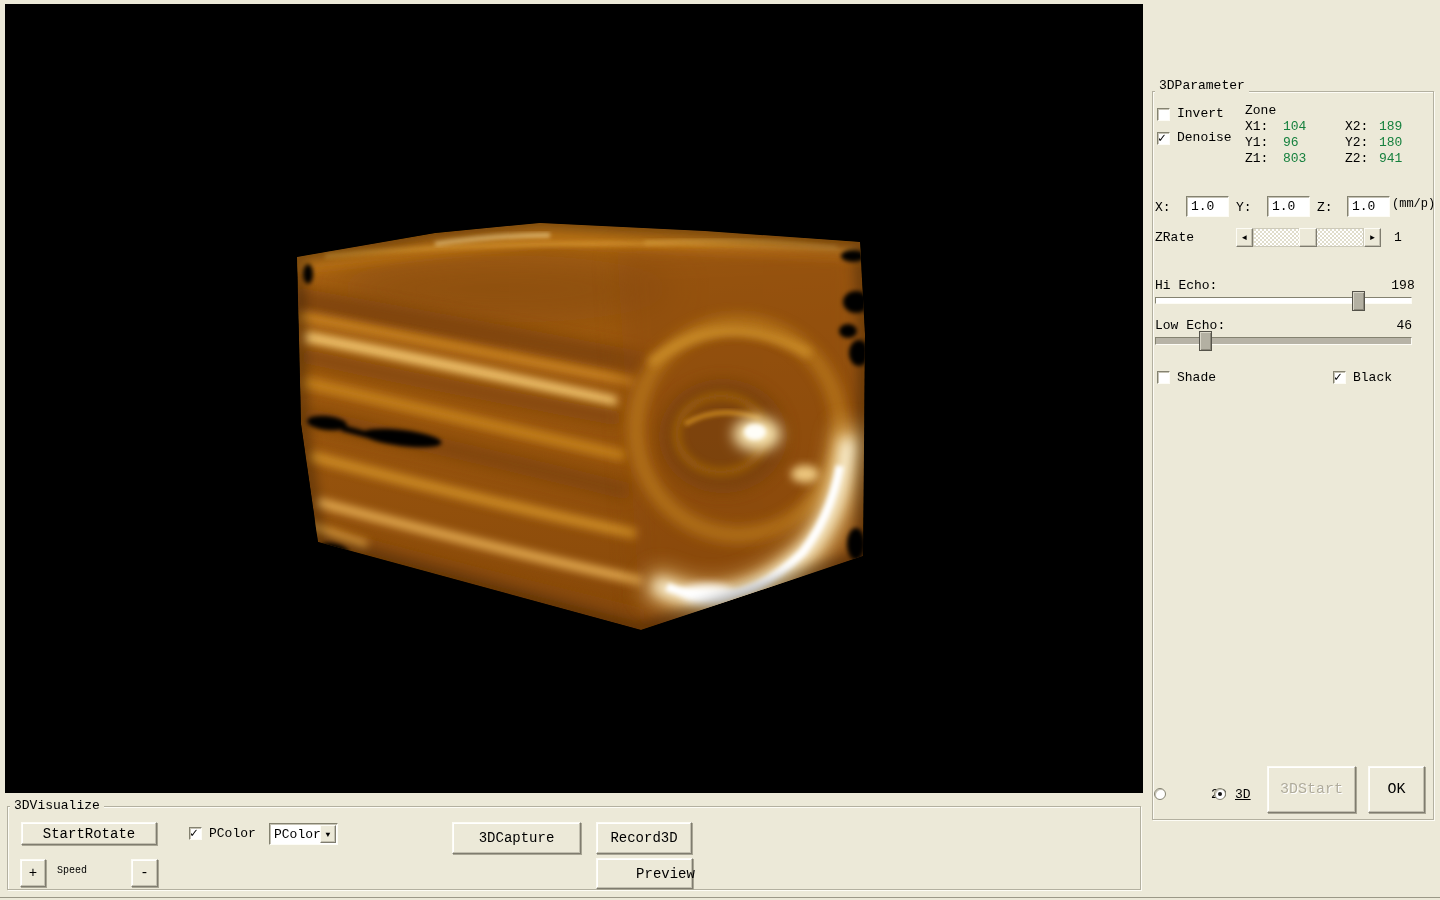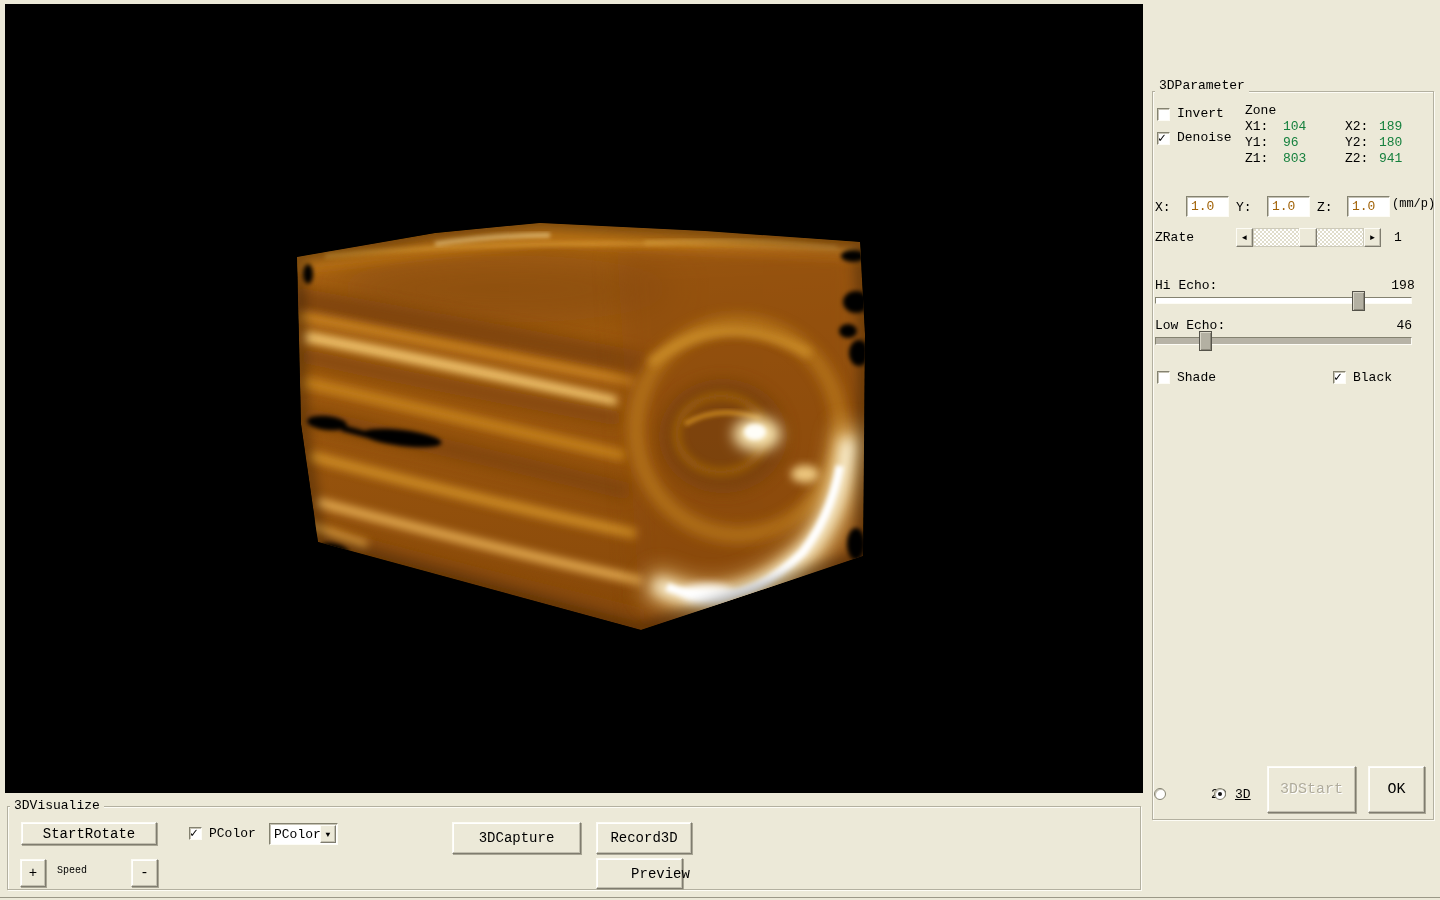--- a/index.html
+++ b/index.html
@@ -35,21 +35,21 @@
   .btn.disabled { color:#b0ac9c; text-shadow:1px 1px 0 #fff; cursor:default; }
 
   
   .sunken {
     background:#fff;
     border:1px solid; border-color:#848270 #fdfcf5 #fdfcf5 #848270;
     box-shadow:inset 1px 1px 0 #c6c3b5;
   }
   input.field {
     width:100%; height:100%; border:0; outline:none; background:transparent;
-    font-family:inherit; font-size:13px; padding-left:4px; color:#a16207;
+    font-family:inherit; font-size:13px; padding-left:4px; color:#000000;
   }
 
   
   .cb {
     width:13px; height:13px; background:#fff; position:absolute;
     border:1px solid; border-color:#848270 #fdfcf5 #fdfcf5 #848270;
     box-shadow:inset 1px 1px 0 #c6c3b5;
   }
   .cb .mark { position:absolute; left:0px; top:-3px; font-size:13px; font-weight:bold; color:#000; }
 
@@ -281,15 +281,15 @@
 
 <div class="abs sunken" style="left:269px; top:823px; width:69px; height:22px;">
   <span class="abs lbl" style="left:4px; top:3px;">PColor</span>
   <span class="combo-btn" style="right:1px; top:1px; width:16px; height:18px;">
     <span>▼</span>
   </span>
 </div>
 
 <button class="abs btn" style="left:452px; top:822px; width:129px; height:32px;">3DCapture</button>
 <button class="abs btn" style="left:596px; top:822px; width:96px; height:32px;">Record3D</button>
-<button class="abs btn" style="left:596px; top:858px; width:87px; height:31px;padding-left:42px;">Preview</button>
+<button class="abs btn" style="left:596px; top:858px; width:97px; height:31px;padding-left:42px;">Preview</button>
 
 <div class="abs botline"></div>
 
 </body></html>

